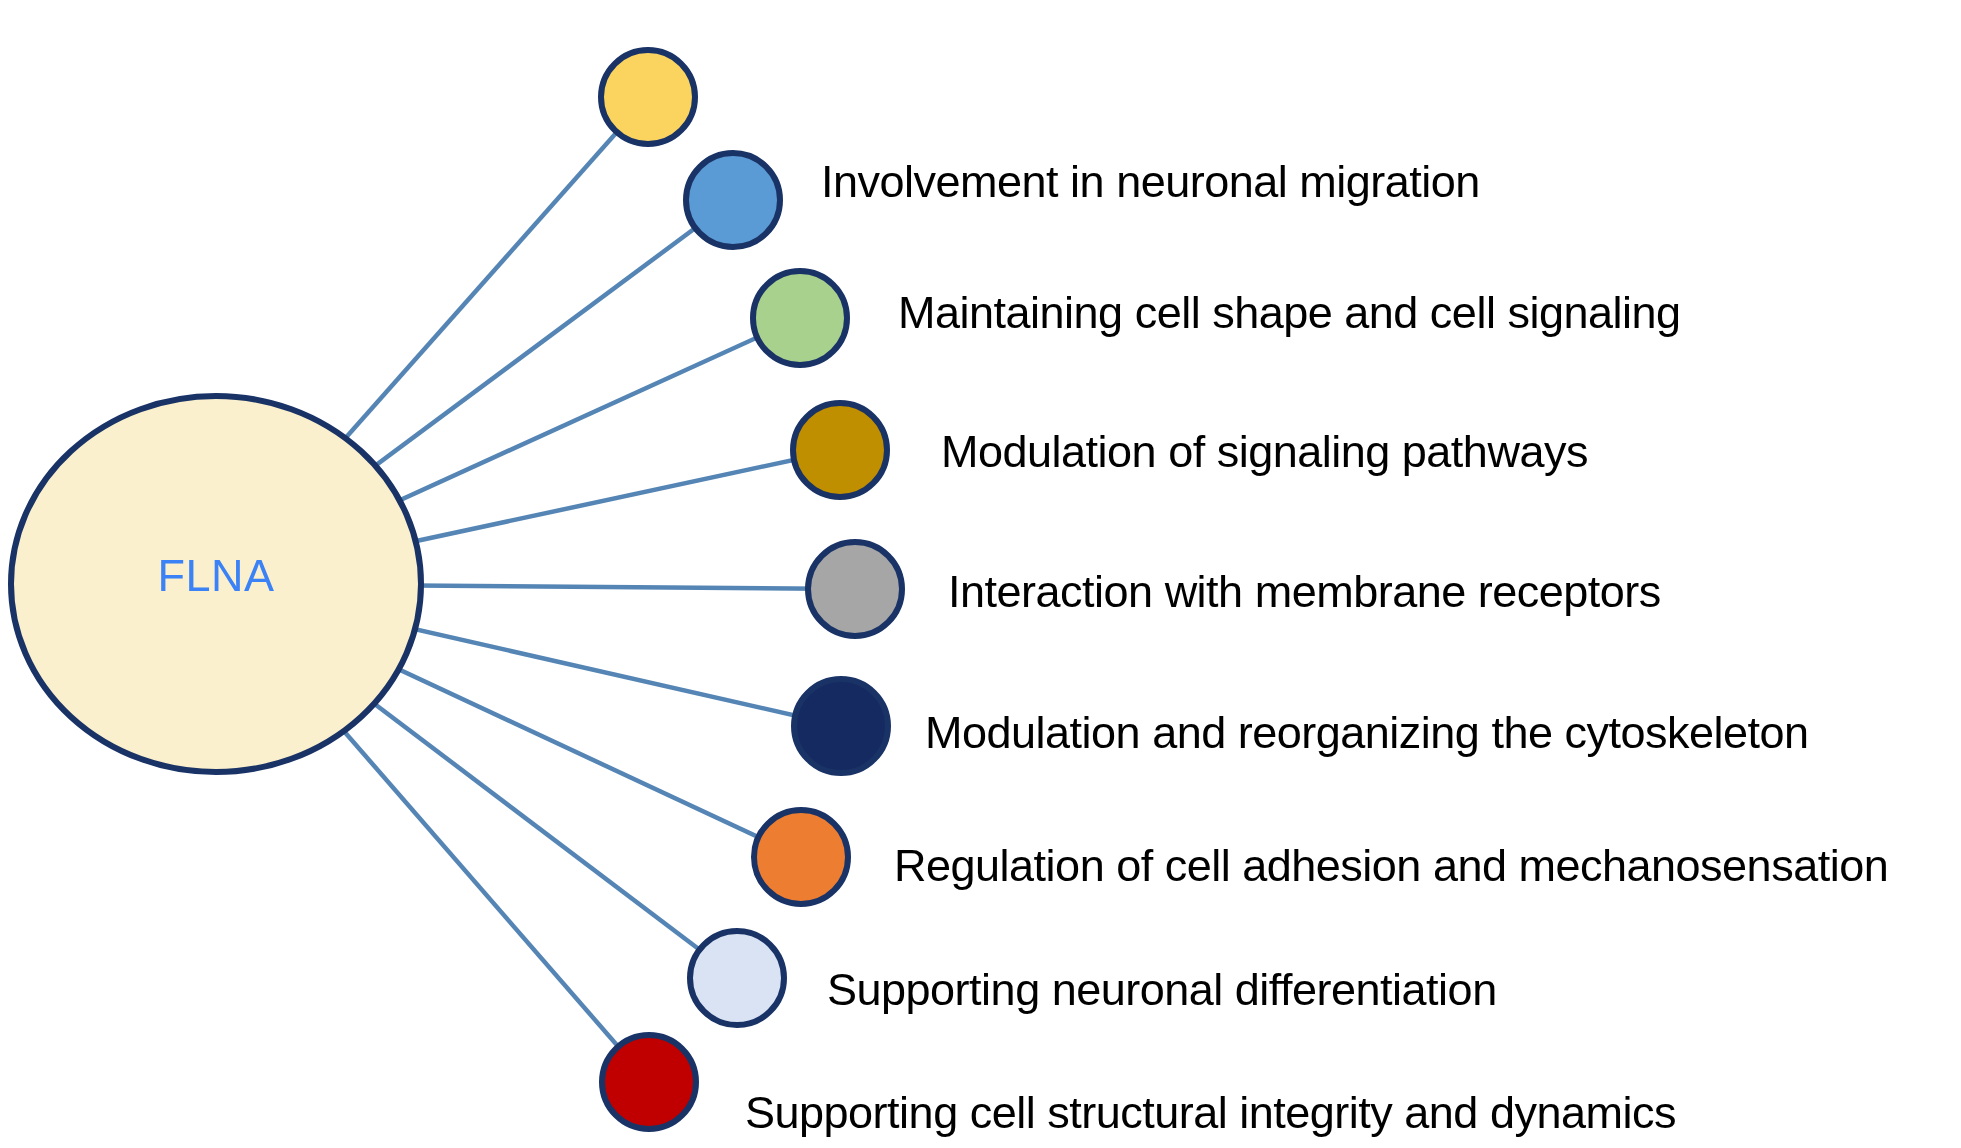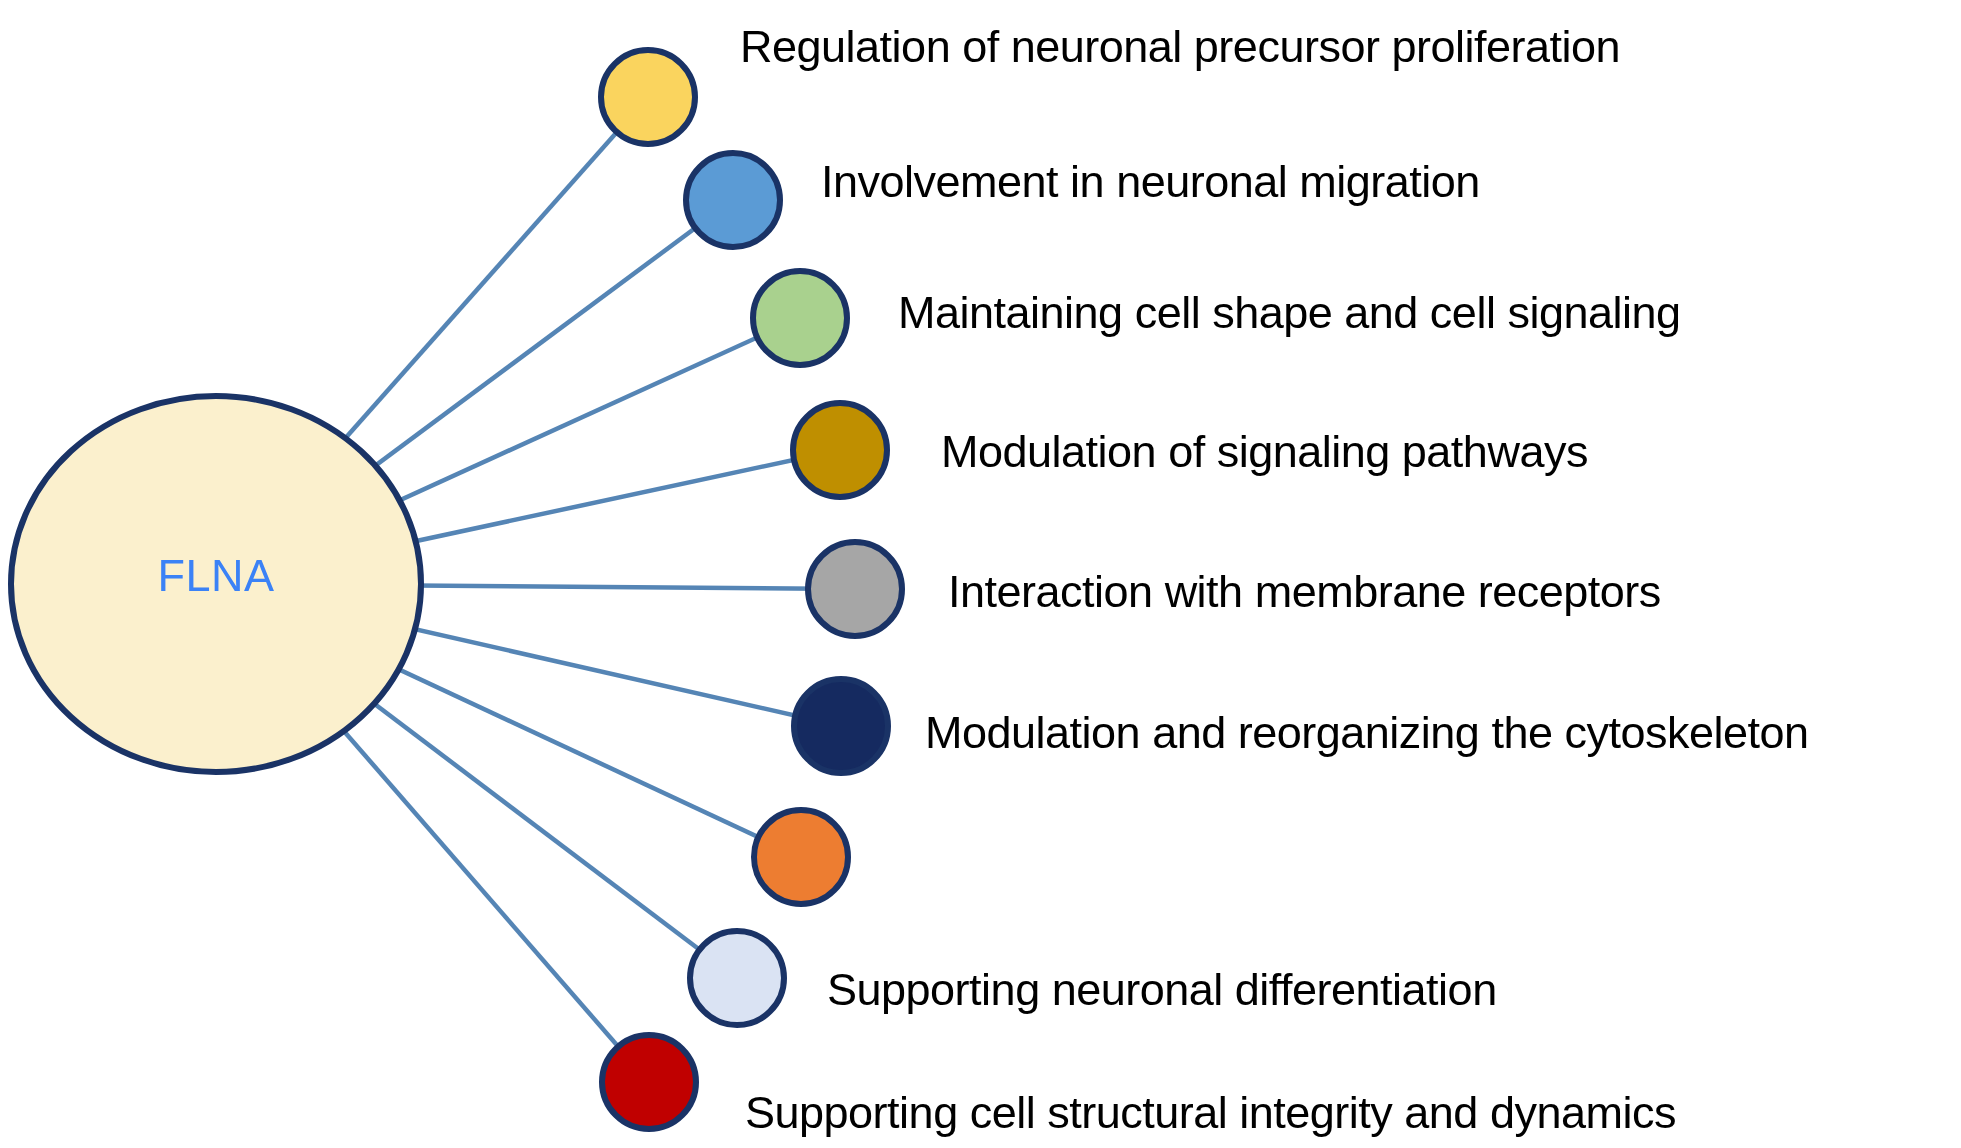--- a/index.html
+++ b/index.html
@@ -88,22 +88,22 @@
     <circle class="node-circle" cx="840" cy="450" r="47" fill="#BF8F00"></circle>
     <circle class="node-circle" cx="855" cy="589" r="47" fill="#A6A6A6"></circle>
     <circle class="node-circle" cx="841" cy="726" r="47" fill="#152A60"></circle>
     <circle class="node-circle" cx="801" cy="857" r="47" fill="#ED7D31"></circle>
     <circle class="node-circle" cx="737" cy="978" r="47" fill="#DAE3F3"></circle>
     <circle class="node-circle" cx="649" cy="1082" r="47" fill="#C00000"></circle>
   </svg>
 
   <div class="hub-label">FLNA</div>
 
-  <div class="node-label label-1">Regulation of neuronal precursor proliferation</div>
   <div class="node-label label-3">Maintaining cell shape and cell signaling</div>
   <div class="node-label label-2">Involvement in neuronal migration</div>
   <div class="node-label label-4">Modulation of signaling pathways</div>
   <div class="node-label label-5">Interaction with membrane receptors</div>
   <div class="node-label label-6">Modulation and reorganizing the cytoskeleton</div>
+  <div class="node-label label-7">Regulation of cell adhesion and mechanosensation</div>
   <div class="node-label label-8">Supporting neuronal differentiation</div>
   <div class="node-label label-9">Supporting cell structural integrity and dynamics</div>
 
 </div>
 
 </body></html>

